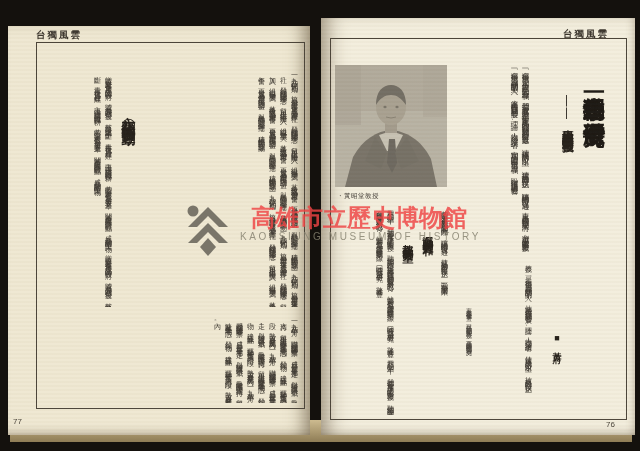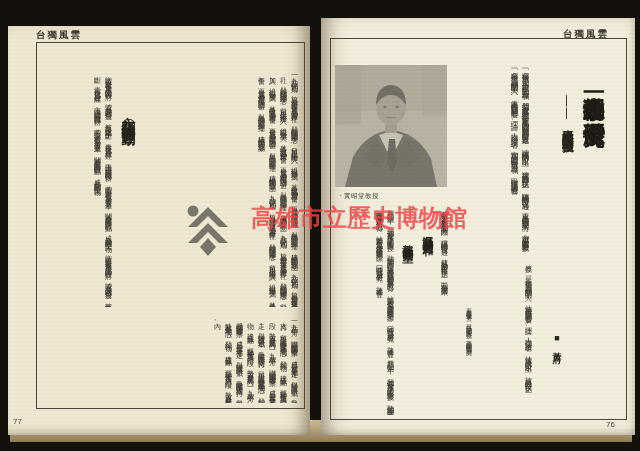--- a/index.html
+++ b/index.html
@@ -133,15 +133,16 @@
   <div id="watermark">
     <svg id="wm-logo" width="46" height="52" viewBox="0 0 46 52">
       <g fill="#615d54">
         <circle cx="9" cy="7" r="5.5"></circle>
         <path d="M24,3 L44,23 L35,23 L24,12 L13,23 L4,23 Z"></path>
         <path d="M24,19 L44,39 L35,39 L24,28 L13,39 L4,39 Z"></path>
         <path d="M24,34 L32,43 L24,52 L16,43 Z"></path>
       </g>
     </svg>
     <div id="wm-cjk">高雄市立歷史博物館</div>
+    <div id="wm-latin">KAOHSIUNG MUSEUM OF HISTORY</div>
   </div>
 
 </div>
 
 </body></html>

